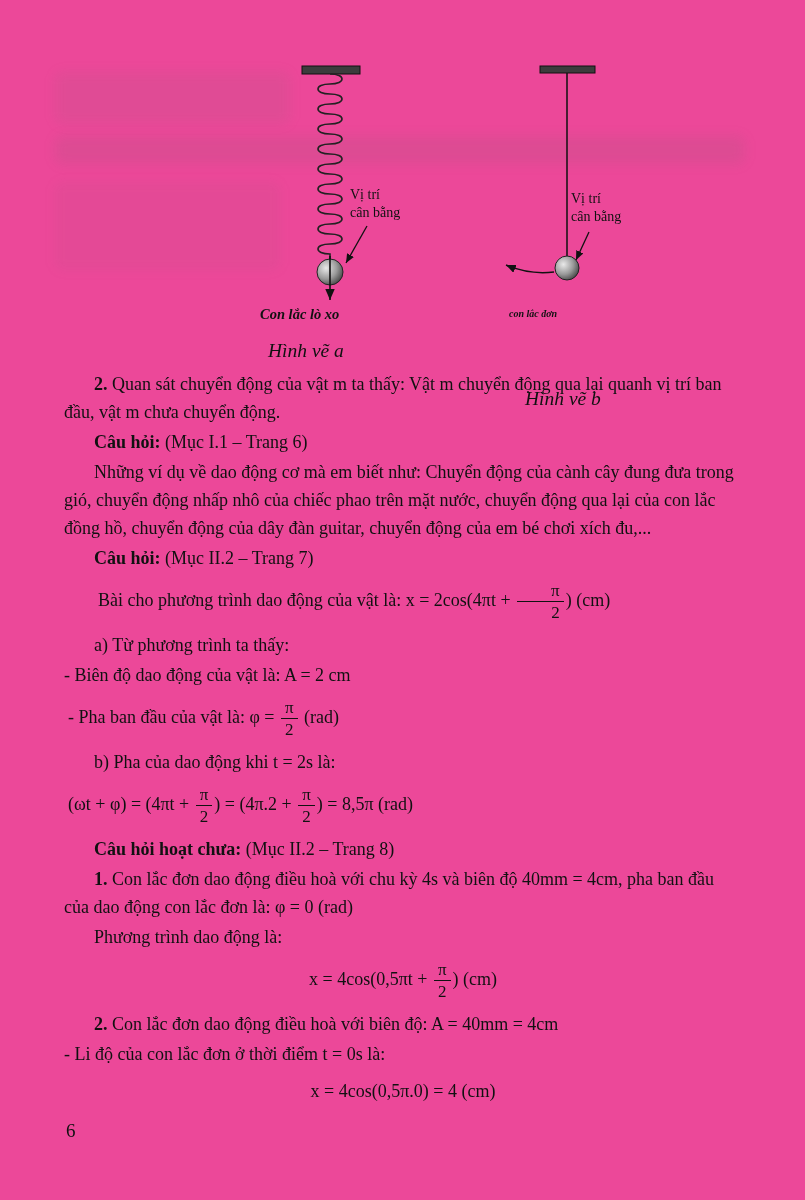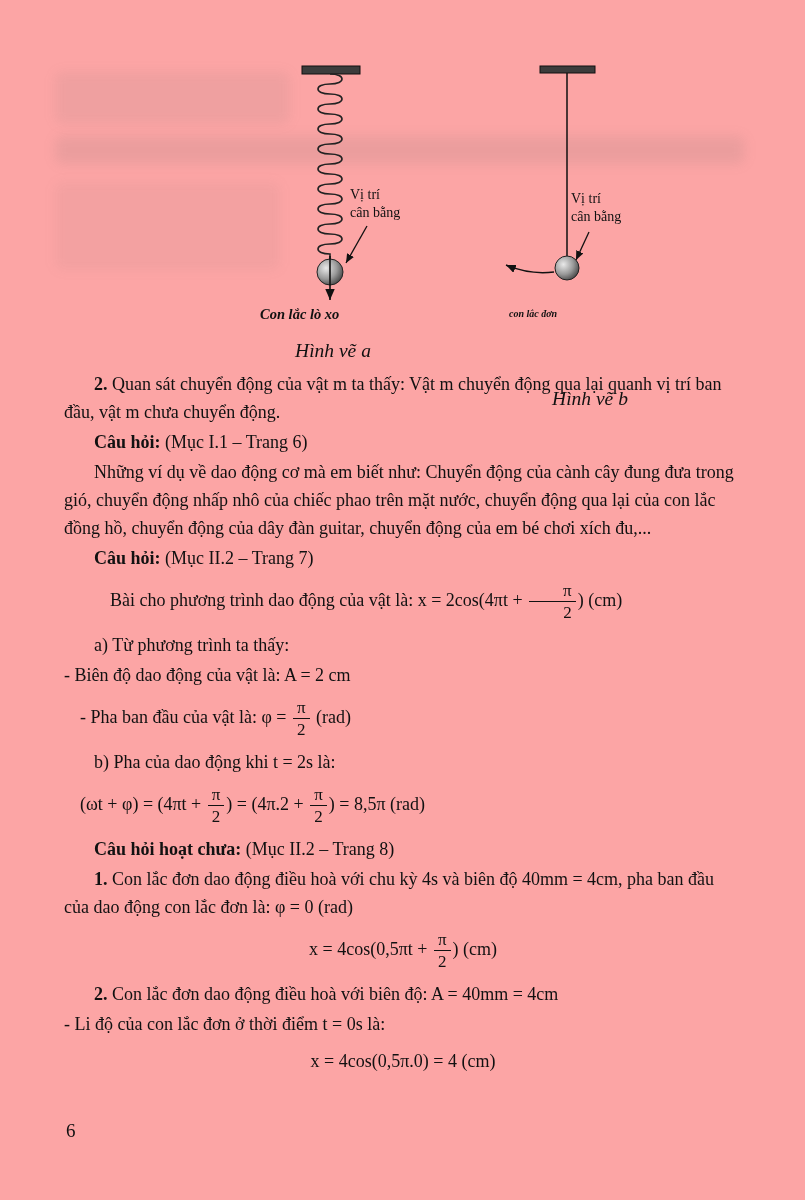--- a/index.html
+++ b/index.html
@@ -1,21 +1,21 @@
 <!DOCTYPE html>
 <html><head>
 <meta charset="utf-8">
 <style>
   html, body { margin: 0; padding: 0; background: #ffffff; }
   .page {
     position: relative;
     width: 805px;
     height: 1200px;
     margin: 0 auto;
-    background: #fca5a5;
+    background: #ec4899;
     color: #111;
     font-family: "Liberation Serif", serif;
     overflow: hidden;
   }
   
   .ghost { position: absolute; background: rgba(110,110,110,0.09); filter: blur(6px); border-radius: 8px; }
   .ghost.g1 { left: 55px; top: 72px;  width: 235px; height: 52px; }
   .ghost.g2 { left: 55px; top: 136px; width: 690px; height: 28px; background: rgba(100,100,100,0.11); }
   .ghost.g3 { left: 55px; top: 182px; width: 225px; height: 88px; background: rgba(110,110,110,0.06); }
 
@@ -29,31 +29,31 @@
   }
   .fig-a .fig-label { left: 100px; top: 126px; }
   .fig-b .fig-label { left: 86px;  top: 130px; }
   .fig-caption {
     position: absolute; font-style: italic; font-weight: bold;
     font-size: 14.5px; text-align: left; width: 140px;
   }
   .fig-a .fig-caption { left: 10px; top: 246px; }
   .fig-b .fig-caption { left: 24px; top: 248px; font-weight: bold; font-size: 10px; }
   .fig-title {
-    position: absolute; font-style: italic; font-size: 19.5px; text-align: center; width: 130px;
+    position: absolute; font-style: italic; font-size: 19.5px; width: 130px;
   }
   .title-a { left: 268px; top: 340px; }
   .title-b { left: 525px; top: 340px; margin-top: 48px; }
 
   .text-block {
     position: absolute; left: 64px; top: 368px; width: 678px;
     font-size: 18px; line-height: 28px; text-align: left;
   }
   .text-block p { margin: 2px 0; }
-  .text-block p.formula { margin: 9px 16px; }
+  .text-block p.formula { margin: 9px 4px; }
   .ind { text-indent: 30px; }
   .center { text-align: center; }
   b.lead { font-weight: bold; }
 
   .frac {
     display: inline-block; vertical-align: middle; text-align: center;
     line-height: 1.12; font-size: 17px; margin: 0 2px;
   }
   .frac .num { display: block; border-bottom: 1.4px solid #111; padding: 0 4px 1px; }
   .frac .den { display: block; padding-top: 1px; }
@@ -167,20 +167,23 @@
     </p>
 
     <p class="ind">
       <b class="lead">Câu hỏi hoạt chưa:</b><span> (Mục II.2 – Trang 8)</span>
     </p>
 
     <p class="ind">
       <b class="lead">1.</b><span> Con lắc đơn dao động điều hoà với chu kỳ 4s và biên độ 40mm = 4cm, pha ban đầu của dao động con lắc đơn là: φ = 0 (rad)</span>
     </p>
 
+    <p class="ind">
+      <span>Phương trình dao động là:</span>
+    </p>
 
     <p class="center formula">
       <span>x = 4cos(0,5πt + </span><span class="frac"><span class="num">π</span><span class="den">2</span></span><span>) (cm)</span>
     </p>
 
     <p class="ind">
       <b class="lead">2.</b><span> Con lắc đơn dao động điều hoà với biên độ: A = 40mm = 4cm</span>
     </p>
 
     <p>

